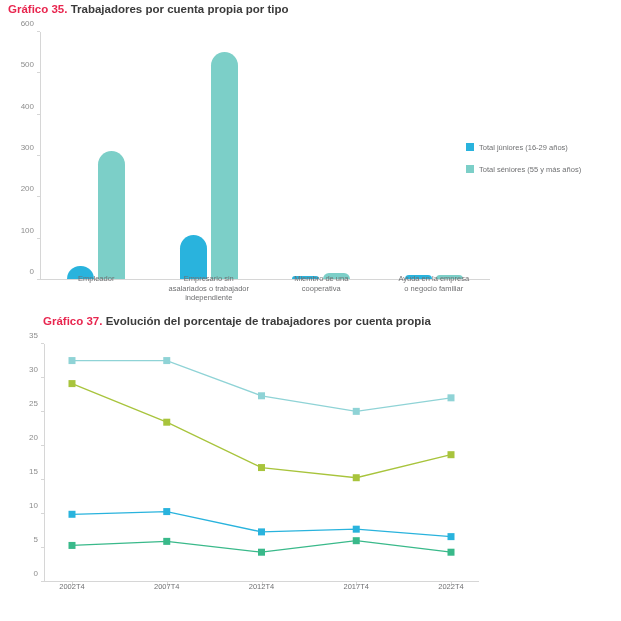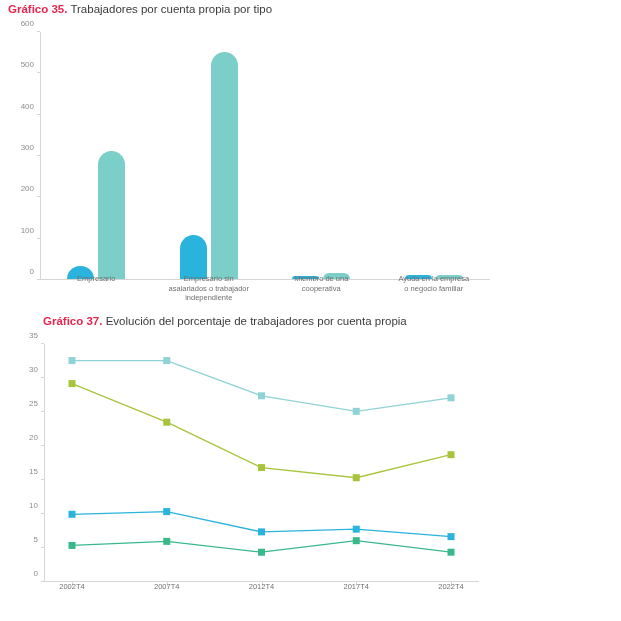--- a/index.html
+++ b/index.html
@@ -23,21 +23,21 @@
     left: 8px;
     font-size: 11.5px;
     line-height: 14px;
     color: #3b3b3b;
     white-space: nowrap;
   }
   .chart-title .gnum {
     color: #e8264f;
     font-weight: bold;
   }
-  .chart-title .gtext { font-weight: normal; }
+  .chart-title .gtext { font-weight: bold; }
   #title-35 { top: 2px; }
   #title-37 { top: 314px; margin-left: 35px; }
 
   
   .chart {
     position: absolute;
   }
   #chart35 { left: 0; top: 22px; width: 621px; height: 285px; }
   #chart37 { left: 0; top: 334px; width: 621px; height: 285px; }
 
@@ -191,28 +191,38 @@
             <div class="bar junior" style="height: 3px; background: rgb(41, 179, 221);"></div>
             <div class="bar senior" style="height: 5.76333px; background: rgb(124, 207, 200);"></div>
           </div>
           <div class="bar-group" style="left: 337.5px; width: 112.5px;">
             <div class="bar junior" style="height: 4.11667px; background: rgb(41, 179, 221);"></div>
             <div class="bar senior" style="height: 4.11667px; background: rgb(124, 207, 200);"></div>
           </div>
         </div>
     </div>
     <div id="c35-cats">
-        <div class="xcat" style="left: 40px; width: 112.5px;">Empresario</div>
+        <div class="xcat" style="left: 40px; width: 112.5px;">Empleador</div>
         <div class="xcat" style="left: 152.5px; width: 112.5px;">Empresario sin
 asalariados o trabajador
 independiente</div>
         <div class="xcat" style="left: 265px; width: 112.5px;">Miembro de una
 cooperativa</div>
         <div class="xcat" style="left: 377.5px; width: 112.5px;">Ayuda en la empresa
 o negocio familiar</div>
+      </div>
+    <div class="legend" id="legend35">
+        <div class="legend-item">
+          <span class="swatch" style="background: rgb(41, 179, 221);"></span>
+          <span class="legend-label">Total júniores (16-29 años)</span>
+        </div>
+        <div class="legend-item">
+          <span class="swatch" style="background: rgb(124, 207, 200);"></span>
+          <span class="legend-label">Total séniores (55 y más años)</span>
+        </div>
       </div>
   </div>
 
   <div class="chart-title" id="title-37">
     <span class="gnum">Gráfico 37.</span><span class="gtext"> Evolución del porcentaje de trabajadores por cuenta propia</span>
   </div>
 
   <div class="chart" id="chart37">
     <div class="plot" id="plot37">
       <div class="axis-y-line"></div>

